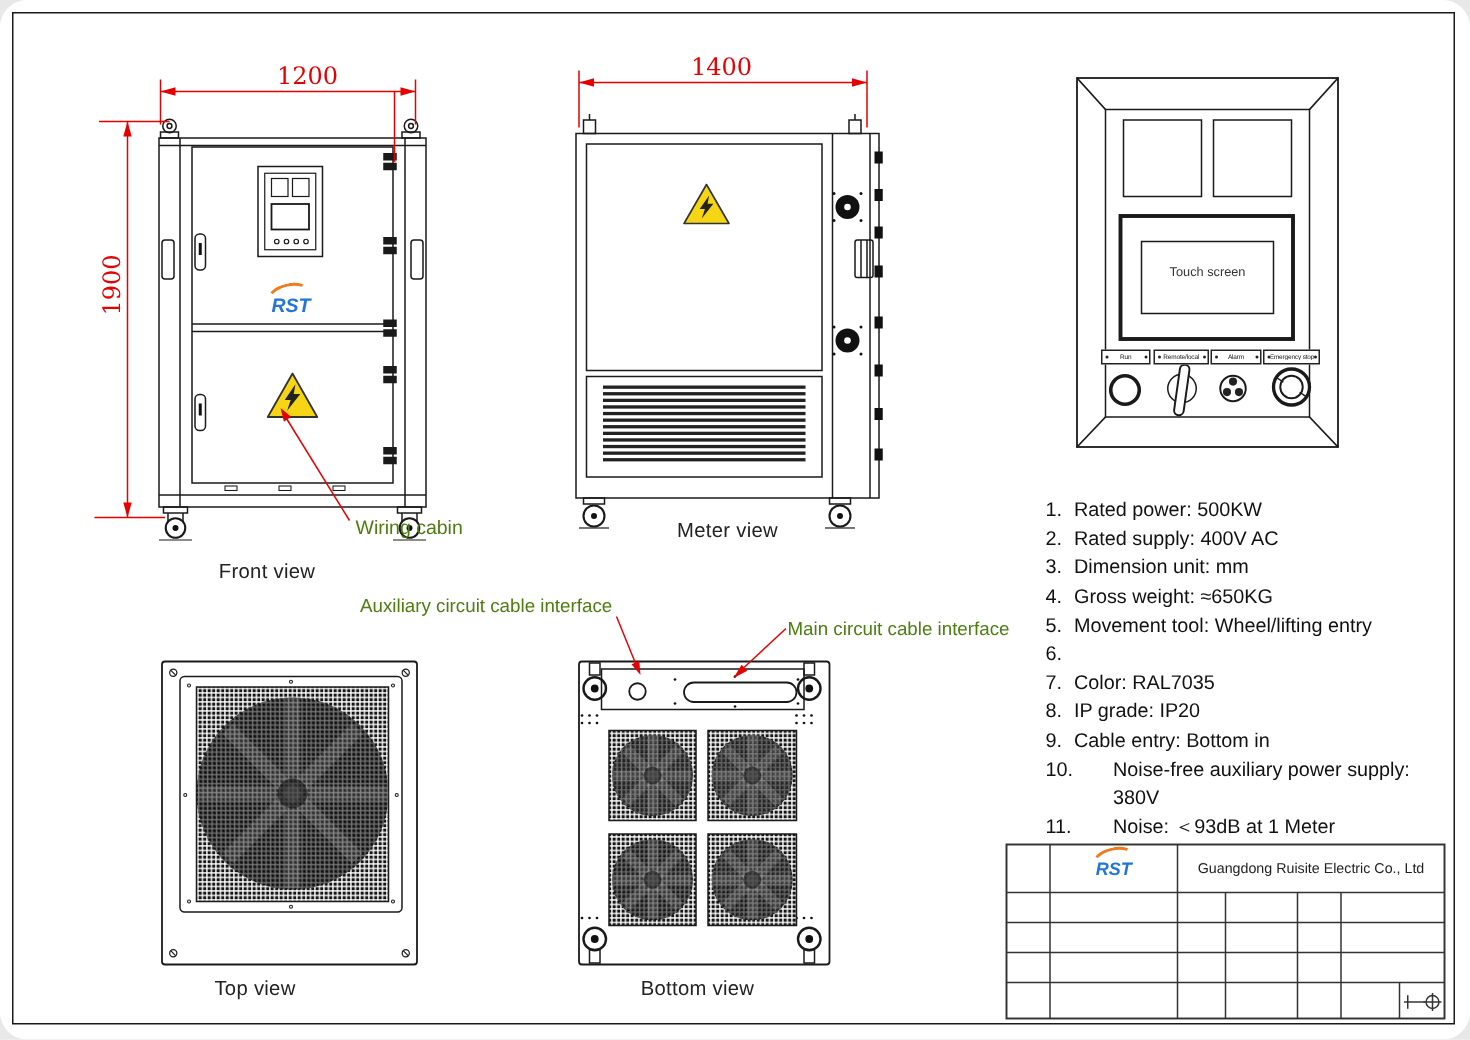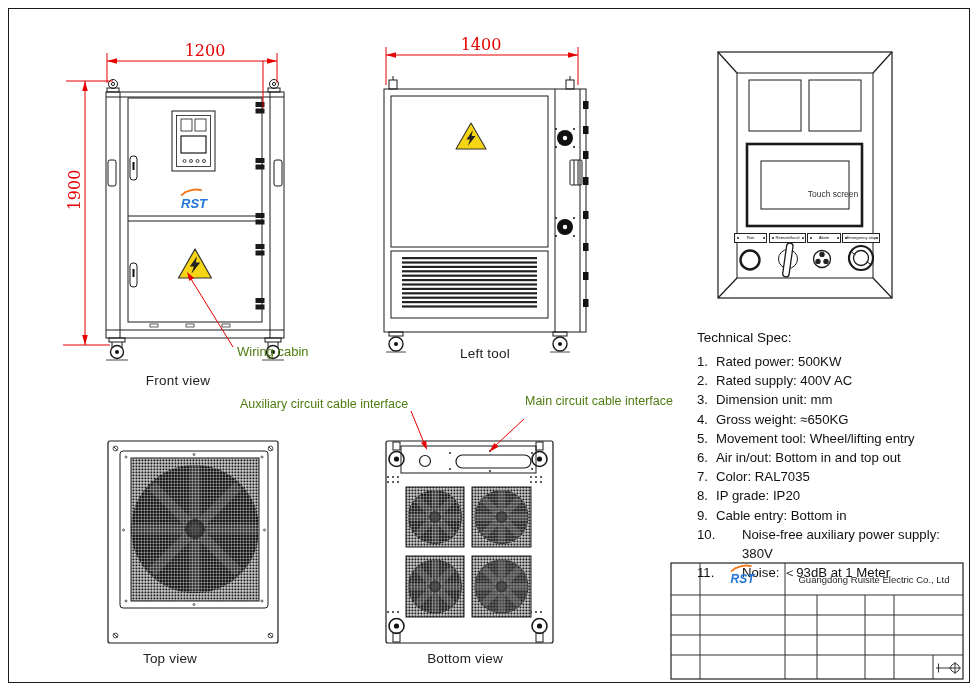--- a/index.html
+++ b/index.html
@@ -1,19 +1,20 @@
 <!DOCTYPE html>
 <html><head>
 <meta charset="utf-8">
 <style>
   html,body { margin:0; padding:0; background:#e8e8e8; }
   .sheet {
     position:relative; width:980px; height:693px; background:#ffffff;
     font-family:"Liberation Sans",sans-serif; overflow:hidden;
     margin:0 auto;
+    border-radius:18px;
   }
   .border-frame {
     position:absolute; left:8px; top:8px; width:962px; height:675px;
     border:1.5px solid #1a1a1a; box-sizing:border-box;
   }
   .art { position:absolute; left:0; top:0; }
 
   .caption {
     position:absolute; color:#222; font-size:13.5px; text-align:center;
     letter-spacing:0.2px;
@@ -27,23 +28,23 @@
   }
   .rot90 { transform:rotate(-90deg); transform-origin:center center; }
 
   .spec { position:absolute; left:697px; top:330px; width:275px; color:#111; font-size:13.2px; }
   .spec-title { margin-bottom:7px; font-size:13.5px; }
   .spec-item { display:flex; line-height:19.2px; }
   .spec-num { width:19px; flex:none; }
   .spec-item.indent .spec-text { margin-left:26px; }
 
   .touchscreen-label {
-    position:absolute; left:761px; top:174px; width:88px; height:40px;
+    position:absolute; left:761px; top:161px; width:88px; height:40px;
     display:flex; align-items:center; justify-content:center;
-    font-size:8.5px; color:#333;padding-left:28px;
+    font-size:8.5px; color:#333;
   }
   .plate {
     position:absolute; height:10px; border:1px solid #222; background:#fff;
     display:flex; align-items:center; justify-content:space-between;
     padding:0 1.5px; box-sizing:border-box;
   }
   .plate::before,.plate::after { content:""; width:2px; height:2px; background:#222; border-radius:50%; flex:none; }
   .plate span {
     flex:1; text-align:center; font-size:4.3px; line-height:1;
     white-space:nowrap; overflow:hidden; color:#111; letter-spacing:-0.1px;
@@ -413,44 +414,43 @@
         <line x1="955" y1="662" x2="955" y2="674"></line>
       </g>
     </g>
   </svg>
 
   <div class="dim-text" style="left:175px;top:43px;width:60px;">1200</div>
   <div class="dim-text rot90" style="left:52px;top:182px;width:46px;height:16px;">1900</div>
   <div class="dim-text" style="left:451px;top:37px;width:60px;">1400</div>
 
   <div class="caption" style="left:128px;top:373px;width:100px;">Front view</div>
-  <div class="caption" style="left:435px;top:346px;width:100px;">Left tool</div>
+  <div class="caption" style="left:435px;top:346px;width:100px;">Meter view</div>
   <div class="caption" style="left:120px;top:651px;width:100px;">Top view</div>
   <div class="caption" style="left:415px;top:651px;width:100px;">Bottom view</div>
 
   <div class="red-label" style="left:237px;top:344px;font-size:13px;">Wiring cabin</div>
   <div class="red-label" style="left:240px;top:397px;">Auxiliary circuit cable interface</div>
-  <div class="red-label" style="left:525px;top:394px;">Main circuit cable interface</div>
+  <div class="red-label" style="left:525px;top:412px;">Main circuit cable interface</div>
 
   <div class="touchscreen-label">Touch screen</div>
   <div class="plate" style="left:734px;top:233px;width:33px;">
     <span>Run</span>
   </div>
   <div class="plate" style="left:769px;top:233px;width:37px;">
     <span>Remote/local</span>
   </div>
   <div class="plate" style="left:807px;top:233px;width:34px;">
     <span>Alarm</span>
   </div>
   <div class="plate" style="left:842px;top:233px;width:38px;">
     <span>Emergency stop</span>
   </div>
 
   <div class="spec">
-    <div class="spec-title">Technical Spec:</div>
     <div class="spec-item">
         <span class="spec-num">1.</span>
         <span class="spec-text">Rated power: 500KW</span>
       </div>
     <div class="spec-item">
         <span class="spec-num">2.</span>
         <span class="spec-text">Rated supply: 400V AC</span>
       </div>
     <div class="spec-item">
         <span class="spec-num">3.</span>
@@ -459,21 +459,20 @@
     <div class="spec-item">
         <span class="spec-num">4.</span>
         <span class="spec-text">Gross weight: ≈650KG</span>
       </div>
     <div class="spec-item">
         <span class="spec-num">5.</span>
         <span class="spec-text">Movement tool: Wheel/lifting entry</span>
       </div>
     <div class="spec-item">
         <span class="spec-num">6.</span>
-        <span class="spec-text">Air in/out: Bottom in and top out</span>
       </div>
     <div class="spec-item">
         <span class="spec-num">7.</span>
         <span class="spec-text">Color: RAL7035</span>
       </div>
     <div class="spec-item">
         <span class="spec-num">8.</span>
         <span class="spec-text">IP grade: IP20</span>
       </div>
     <div class="spec-item">

